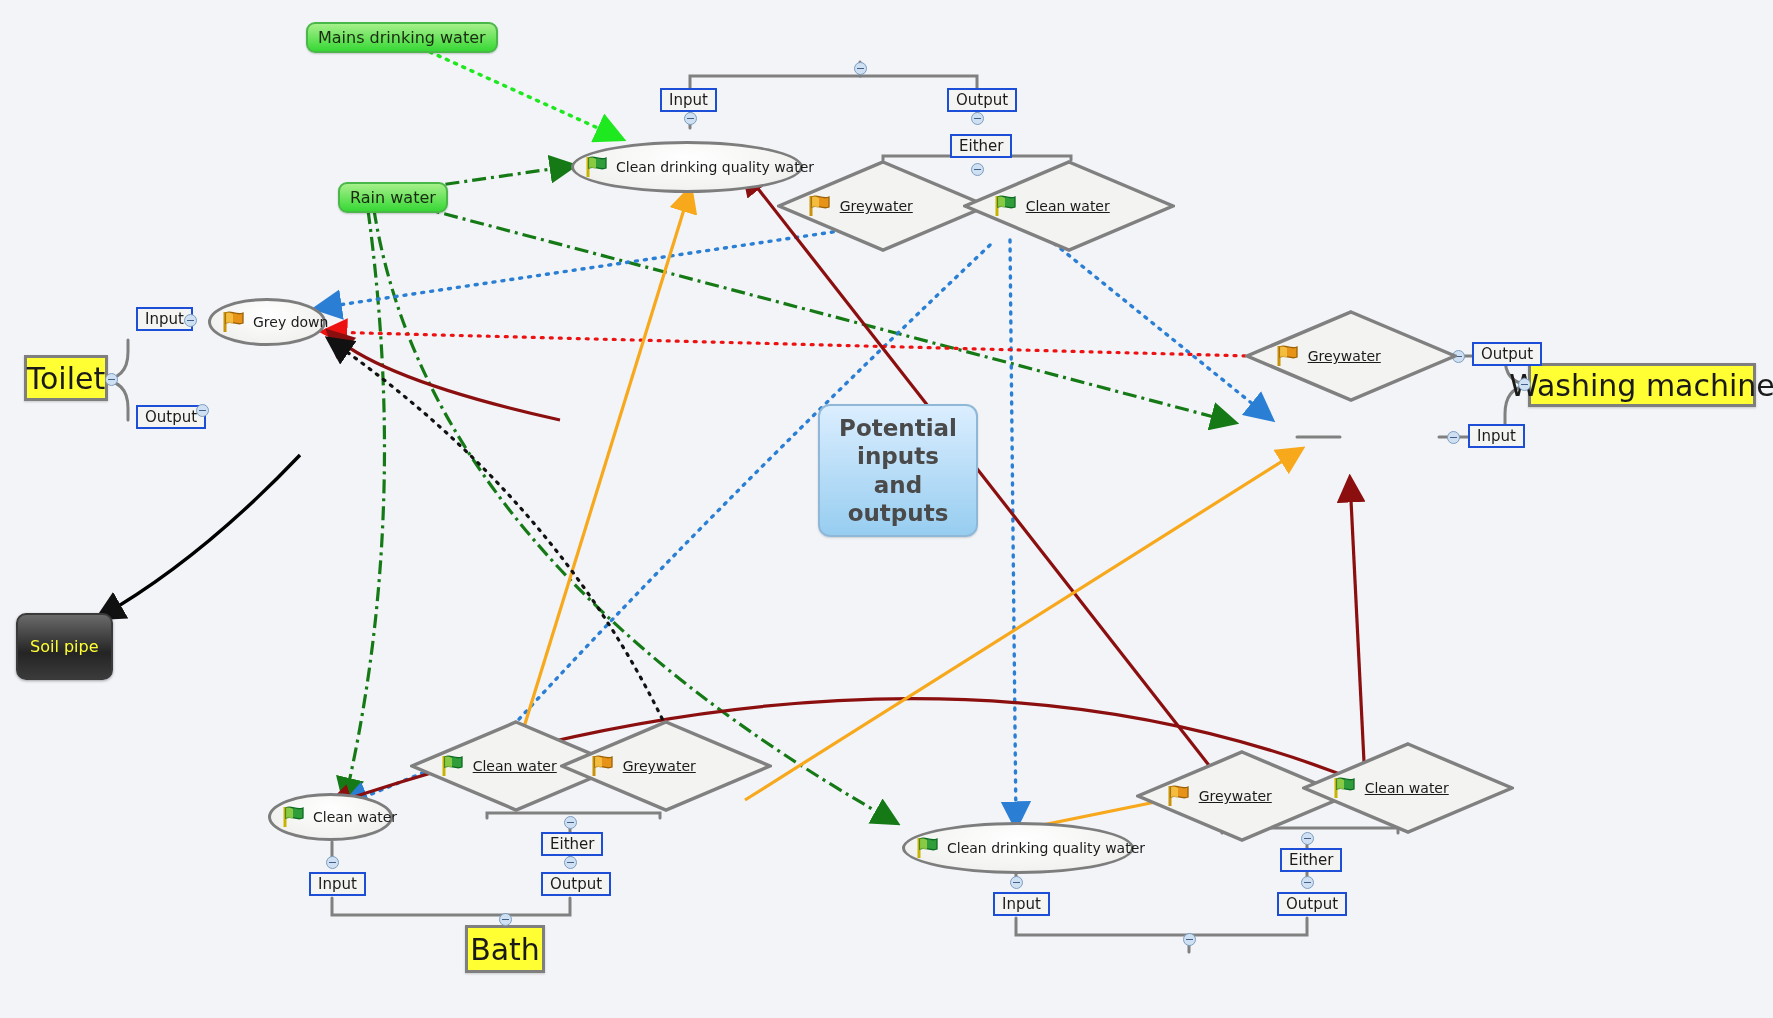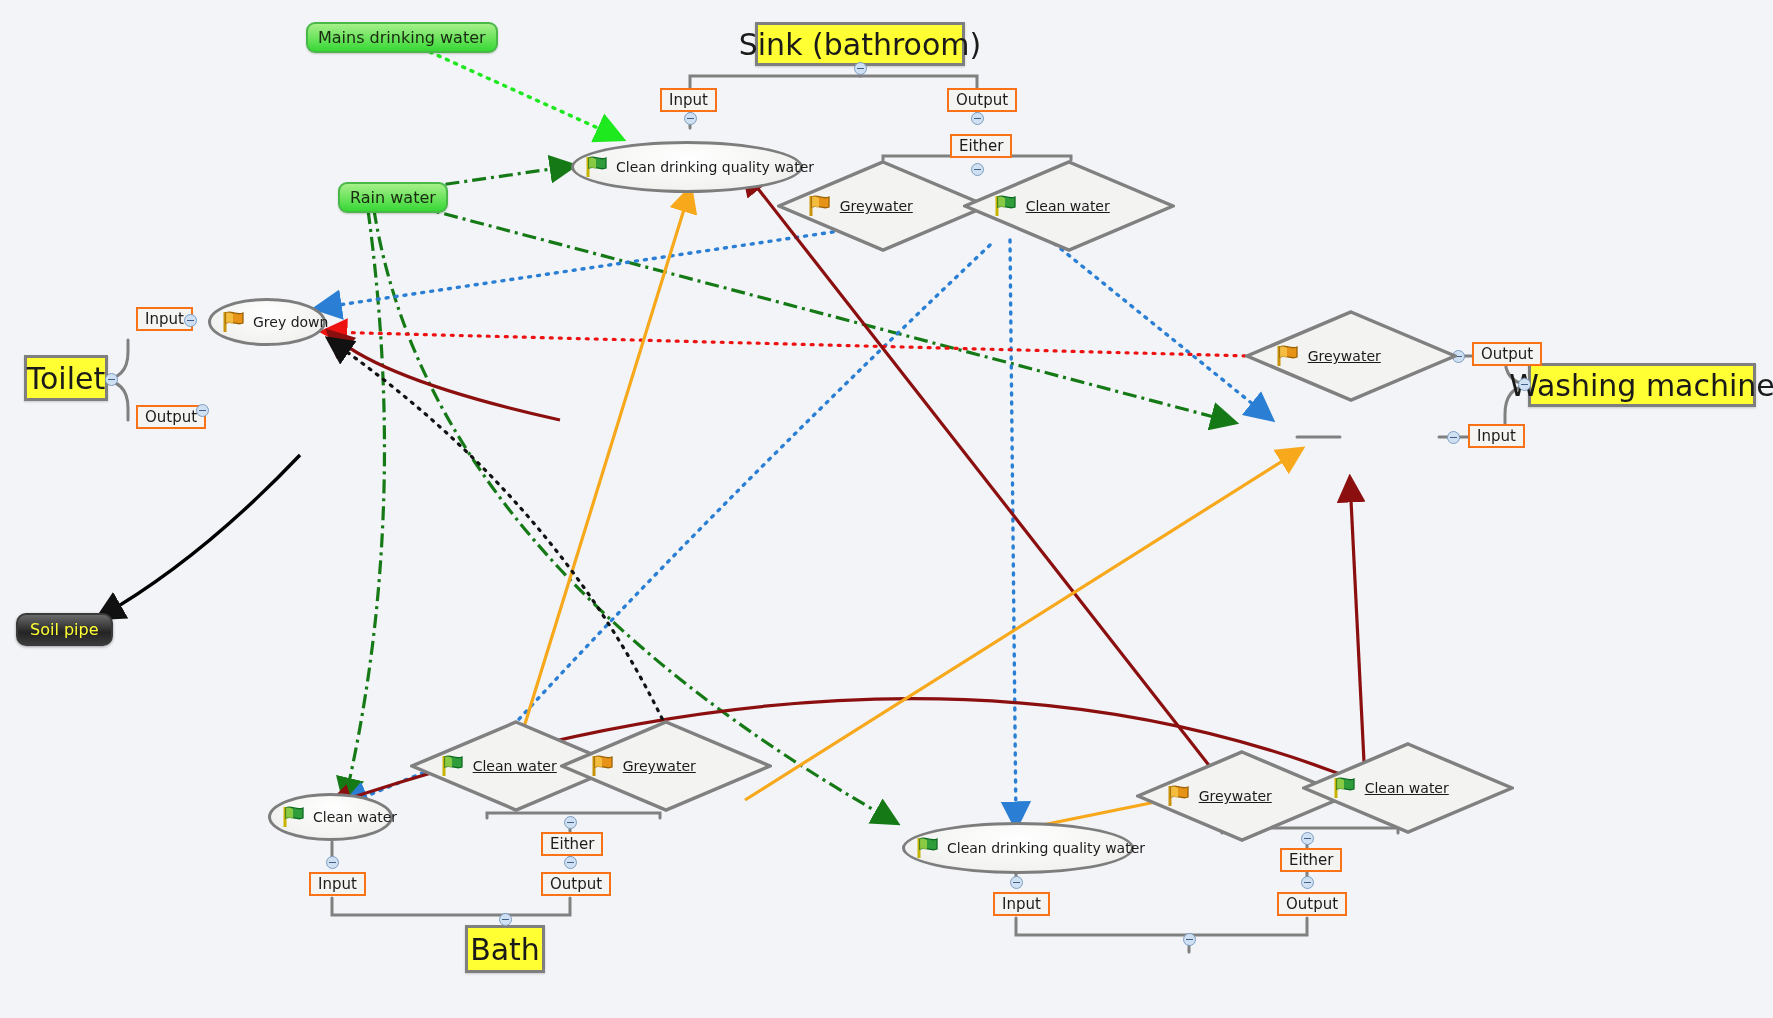--- a/index.html
+++ b/index.html
@@ -23,21 +23,21 @@
     display:flex;align-items:center;justify-content:center;
     font-family:"DejaVu Sans", sans-serif;
     white-space:nowrap;
     box-shadow:0 1px 2px rgba(0,0,0,.18);
   }
   .appliance.lg{font-size:30px;}
 
   
   .port{
     background:#f4f4f2;
-    border:2px solid #f97316;
+    border:2px solid #1d4ed8;
     color:#1b1b1b;
     font-size:15px;
     display:flex;align-items:center;justify-content:center;
     padding:1px 7px;
     white-space:nowrap;
     font-family:"DejaVu Sans", sans-serif;
   }
 
   
   .source{
@@ -53,21 +53,21 @@
   }
 
   
   .sinkbox{
     border:2px solid #3a3a3a;
     border-radius:10px;
     background:linear-gradient(#6a6a6a,#242424 60%,#3a3a3a);
     color:#ffff33;
     font-size:16px;
     display:flex;align-items:center;justify-content:flex-start;
-    padding:5px 12px;
+    padding:22px 12px;
     white-space:nowrap;
     box-shadow:0 1px 3px rgba(0,0,0,.35);
   }
 
   
   .infobox{
     border:2px solid #8fb8d8;
     border-radius:12px;
     background:linear-gradient(#dbeeff,#97cdf0);
     color:#4a4a4a;
@@ -219,24 +219,29 @@
     <span>Mains drinking water</span>
   </div>
   <div class="node source" style="left:338px;top:182px;text-align:center;">
     <span>Rain water</span>
   </div>
 
   <div class="node sinkbox" style="left:16px;top:613px;">
     <span>Soil pipe</span>
   </div>
 
-
-  <div class="node appliance lg" style="left:755px;top:22px;width:210px;height:44px;">
-    <span>Sink (bathroom)</span>
-  </div>
+  <div class="node infobox" style="left:818px;top:404px;width:160px;height:133px;">
+    <div>
+      <div>Potential</div>
+      <div>inputs</div>
+      <div>and</div>
+      <div>outputs</div>
+    </div>
+  </div>
+
   <div class="collapse" style="left:854px;top:62px;"></div>
 
   <div class="node port" style="left:660px;top:88px;">
     <span>Input</span>
   </div>
   <div class="collapse" style="left:684px;top:112px;"></div>
 
   <div class="node port" style="left:947px;top:88px;">
     <span>Output</span>
   </div>

